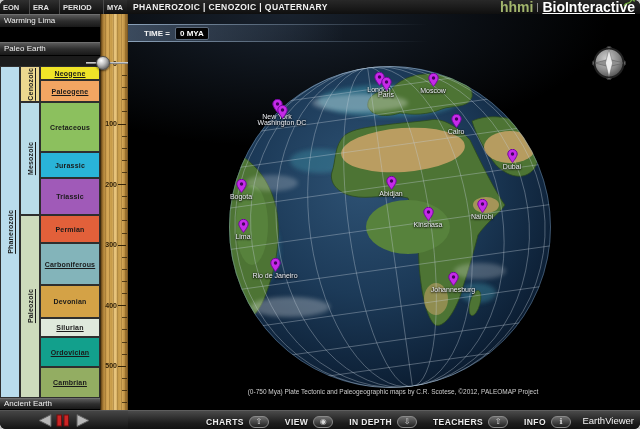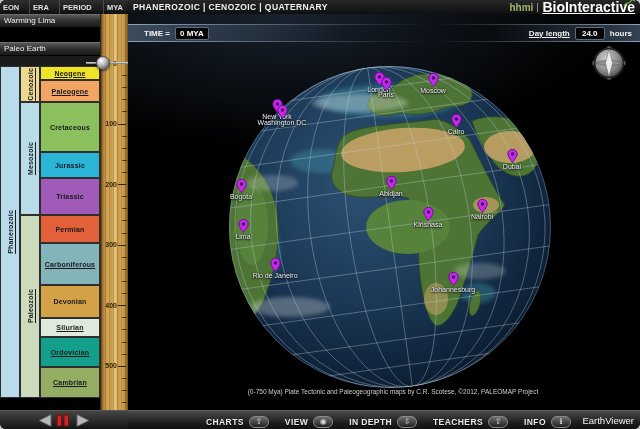--- a/index.html
+++ b/index.html
@@ -10,21 +10,21 @@
   .side-header{position:absolute;left:0;top:0;width:128px;height:14px;background:linear-gradient(#2f2f2f,#0f0f0f);}
   .side-header span{display:inline-block;height:14px;line-height:15px;box-sizing:border-box;
        font-size:7.5px;font-weight:bold;color:#e2e2e2;vertical-align:top;}
   .sh-eon{width:30px;padding-left:3px;border-right:1px solid #4a4a4a;}
   .sh-era{width:30px;padding-left:3px;border-right:1px solid #4a4a4a;}
   .sh-period{width:44px;padding-left:3px;border-right:1px solid #4a4a4a;}
   .sh-mya{width:22px;text-align:right;padding-right:3px;}
   .top-bar{position:absolute;left:127px;top:0;right:0;height:20px;background:linear-gradient(#282828,#040404);}
   .breadcrumb{position:absolute;left:6px;top:0;line-height:14px;font-size:8.5px;font-weight:bold;color:#f2f2f2;letter-spacing:.4px;}
   .brand{position:absolute;right:5px;top:0;height:14px;display:flex;align-items:center;gap:4px;}
-  .hhmi{color:#a2b56c;font-size:10px;font-weight:bold;}
+  .hhmi{color:#a2b56c;font-size:14px;font-weight:bold;}
   .brand-divider{width:1px;height:9px;background:#8a8a8a;}
   .bio{color:#fff;font-size:14px;font-weight:bold;text-decoration:underline;}
   .vine{position:absolute;right:-1px;top:-2px;}
   
   .earth-btn{position:absolute;left:0;width:100px;height:14px;box-sizing:border-box;
        background:linear-gradient(#5a5a5a 0%,#2e2e2e 50%,#191919 100%);
        border-top:1px solid #6e6e6e;border-bottom:1px solid #000;
        color:#f0f0f0;font-size:8px;line-height:12px;padding-left:4px;cursor:pointer;}
   #eb0{top:14px;} #eb1{top:28px;} #eb2{top:42px;}
   .ancient{top:398px;height:12px;line-height:10px;}
@@ -107,20 +107,21 @@
     </span>
   </div>
 
   <div class="earth-btn" id="eb0">Warming Lima</div>
   <div class="earth-btn" id="eb2">Paleo Earth</div>
 
   <div class="strat-bg"></div>
   <div class="ruler"></div>
   <div class="slider-track"></div>
   <div class="slider-knob"></div>
+  <div class="earth-btn ancient">Ancient Earth</div>
 
   <div class="main-bg"></div>
 
   <svg class="globe" viewBox="0 0 324 324">
     <defs>
       <radialGradient id="ocean" cx="42%" cy="36%" r="78%">
         <stop offset="0%" stop-color="#2e5274"></stop>
           <stop offset="45%" stop-color="#1c3a58"></stop>
         <stop offset="80%" stop-color="#0d2036"></stop>
           <stop offset="100%" stop-color="#050d18"></stop>
@@ -192,25 +193,20 @@
         <line x1="80" y1="23" x2="244" y2="23"></line>
           <line x1="80" y1="301" x2="244" y2="301"></line>
       </g>
     </g>
     <circle cx="162" cy="162" r="160.5" fill="none" stroke="rgba(150,180,210,0.35)" stroke-width="1"></circle>
   </svg>
 
   <div class="band band-left">
     <span class="lbl">TIME =</span>
     <span class="valbox">0 MYA</span>
-  </div>
-  <div class="band band-right">
-    <span class="lbl u">Day length</span>
-    <span class="valbox">24.0</span>
-    <span class="lbl">hours</span>
   </div>
 
   <svg class="compass" width="38" height="38" viewBox="0 0 38 38">
     <defs>
         <radialGradient id="cg" cx="40%" cy="35%" r="70%">
       <stop offset="0%" stop-color="#cfcfcf"></stop>
           <stop offset="60%" stop-color="#8a8a8a"></stop>
           <stop offset="100%" stop-color="#4a4a4a"></stop>
     </radialGradient>
       </defs>

